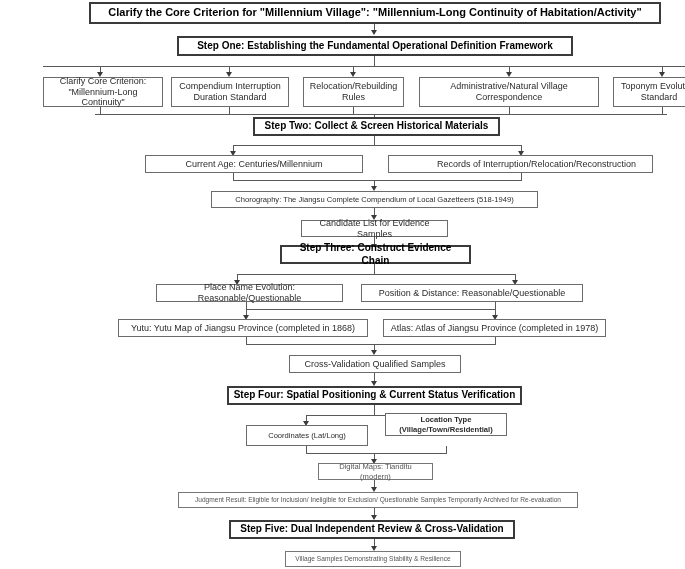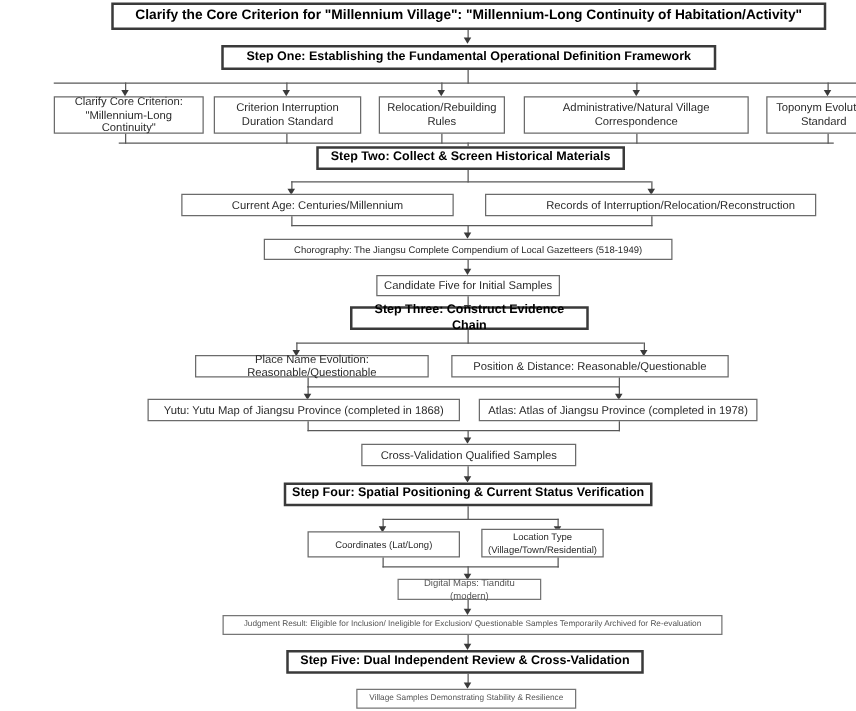--- a/index.html
+++ b/index.html
@@ -98,21 +98,21 @@
 
   <div class="node fs-9" style="left:10px; top:77px; width:120px; height:30px;">
     <div>
       <div>Clarify Core Criterion:</div>
       <div>"Millennium-Long Continuity"</div>
     </div>
   </div>
 
   <div class="node fs-9" style="left:138px; top:77px; width:118px; height:30px;">
     <div>
-      <div>Criterion Interruption</div>
+      <div>Compendium Interruption</div>
       <div>Duration Standard</div>
     </div>
   </div>
 
   <div class="node fs-9" style="left:270px; top:77px; width:101px; height:30px;">
     <div>
       <div>Relocation/Rebuilding</div>
       <div>Rules</div>
     </div>
   </div>
@@ -156,21 +156,21 @@
   <div class="vline" style="left:488px; top:173px; height:8px;"></div>
   <div class="hline" style="left:200px; top:180px; width:289px;"></div>
   <div class="vline" style="left:341px; top:180px; height:7px;"></div>
   <div class="arrow" style="left:338px; top:186px;"></div>
 
   <div class="node fs-8" style="left:178px; top:191px; width:327px; height:17px;">Chorography:  The Jiangsu Complete Compendium of Local Gazetteers (518-1949)</div>
 
   <div class="vline" style="left:341px; top:208px; height:8px;"></div>
   <div class="arrow" style="left:338px; top:215px;"></div>
 
-  <div class="node fs-9" style="left:268px; top:220px; width:147px; height:17px;">Candidate Five for Initial Samples</div>
+  <div class="node fs-9" style="left:268px; top:220px; width:147px; height:17px;">Candidate List for Evidence Samples</div>
 
   <div class="vline" style="left:341px; top:237px; height:8px;"></div>
   <div class="arrow" style="left:338px; top:244px;"></div>
 
   <div class="node emph fs-10" style="left:247px; top:245px; width:191px; height:19px;">Step Three: Construct Evidence Chain</div>
 
   <div class="vline" style="left:341px; top:264px; height:11px;"></div>
   <div class="hline" style="left:204px; top:274px; width:278px;"></div>
   <div class="vline" style="left:204px; top:274px; height:7px;"></div>
   <div class="arrow" style="left:201px; top:280px;"></div>
@@ -205,21 +205,21 @@
   <div class="node emph fs-10" style="left:194px; top:386px; width:295px; height:19px;">Step Four: Spatial Positioning &amp; Current Status Verification</div>
 
   <div class="vline" style="left:341px; top:405px; height:11px;"></div>
   <div class="hline" style="left:273px; top:415px; width:141px;"></div>
   <div class="vline" style="left:273px; top:415px; height:7px;"></div>
   <div class="arrow" style="left:270px; top:421px;"></div>
   <div class="vline" style="left:413px; top:415px; height:7px;"></div>
   <div class="arrow" style="left:410px; top:421px;"></div>
 
   <div class="node fs-8" style="left:213px; top:425px; width:122px; height:21px;">Coordinates (Lat/Long)</div>
-  <div class="node fs-8" style="left:352px; top:423px; width:98px; height:23px;">
+  <div class="node fs-8" style="left:352px; top:413px; width:122px; height:23px;font-weight:bold;">
     <div>
       <div>Location Type</div>
       <div>(Village/Town/Residential)</div>
     </div>
   </div>
 
   <div class="vline" style="left:273px; top:446px; height:8px;"></div>
   <div class="vline" style="left:413px; top:446px; height:8px;"></div>
   <div class="hline" style="left:273px; top:453px; width:141px;"></div>
   <div class="vline" style="left:341px; top:453px; height:7px;"></div>

